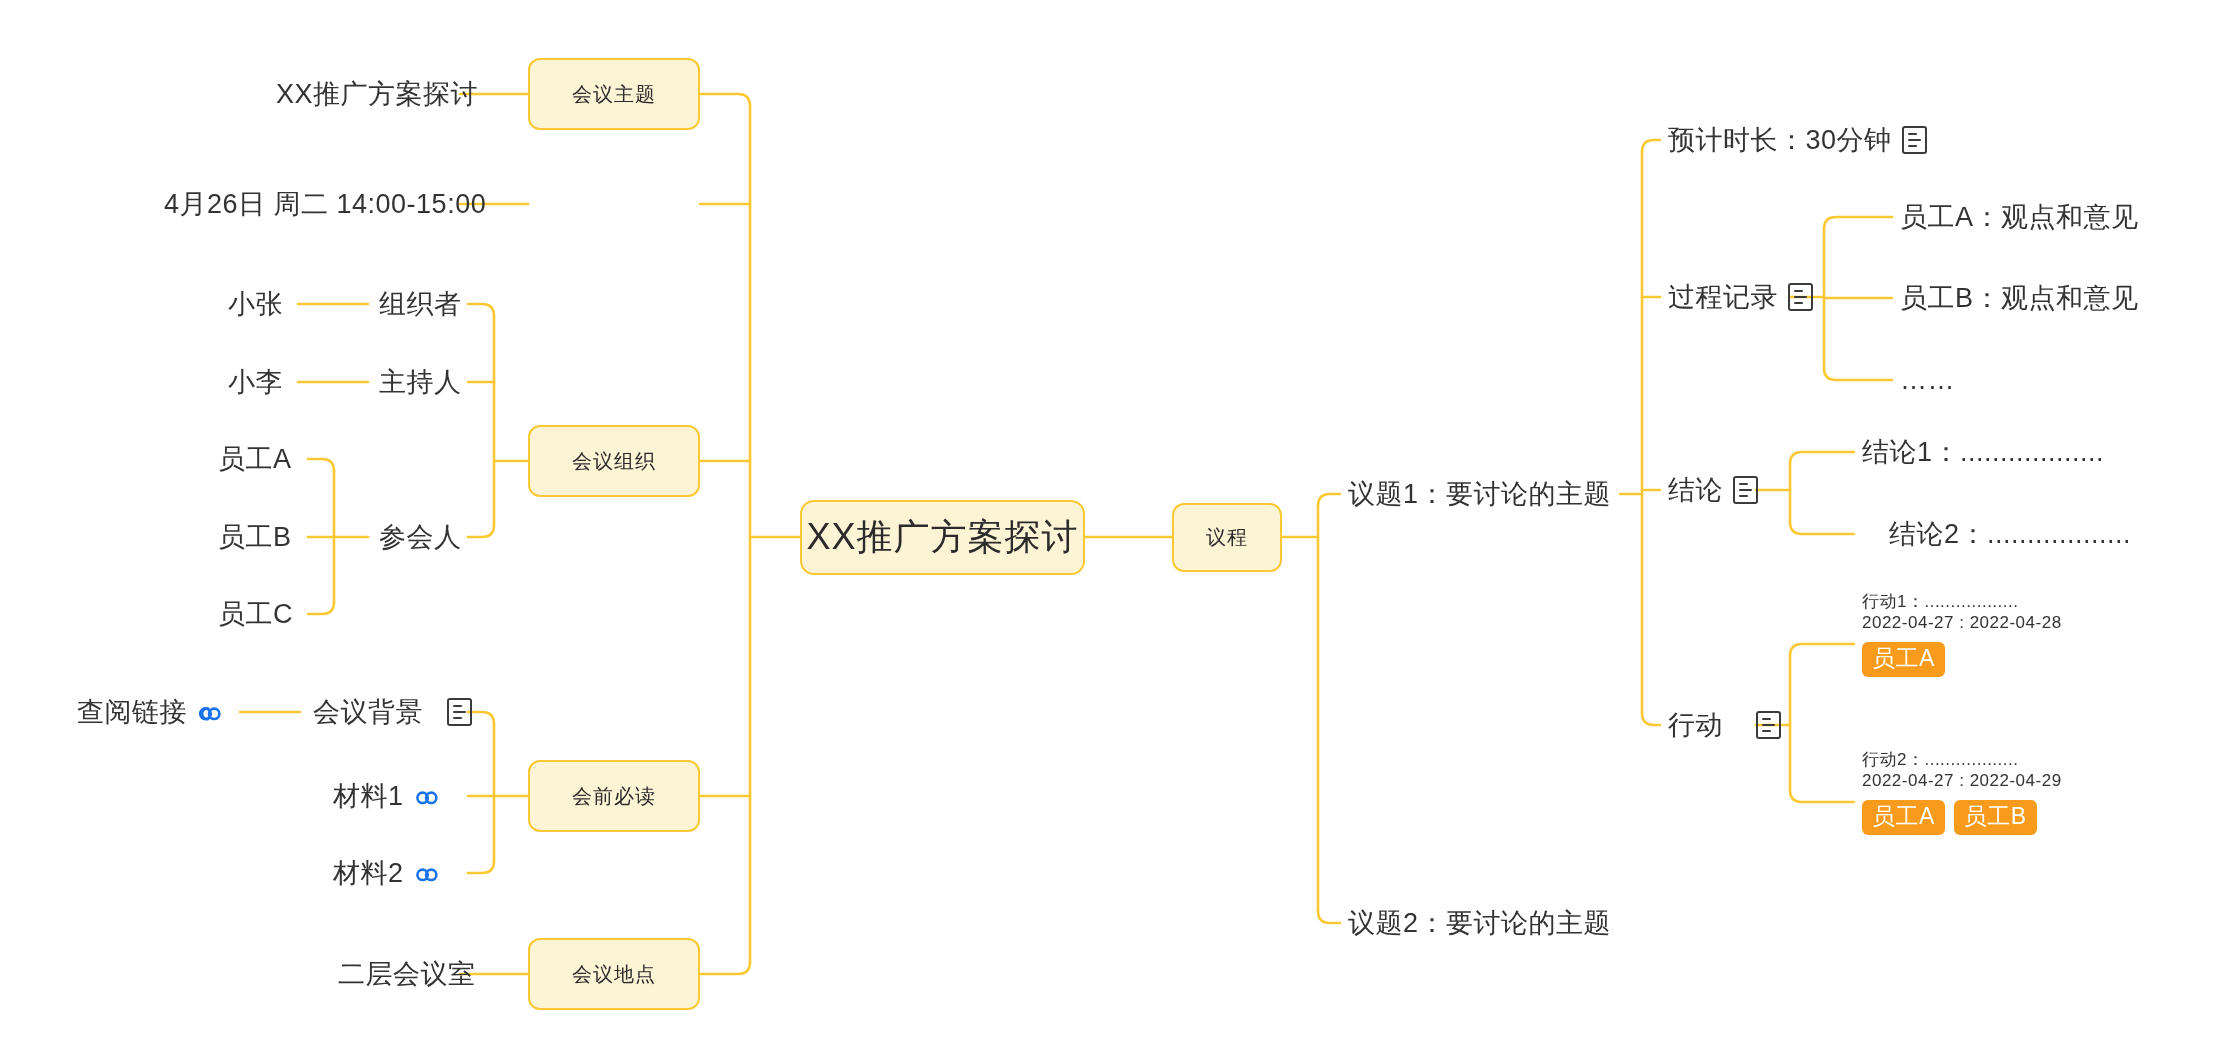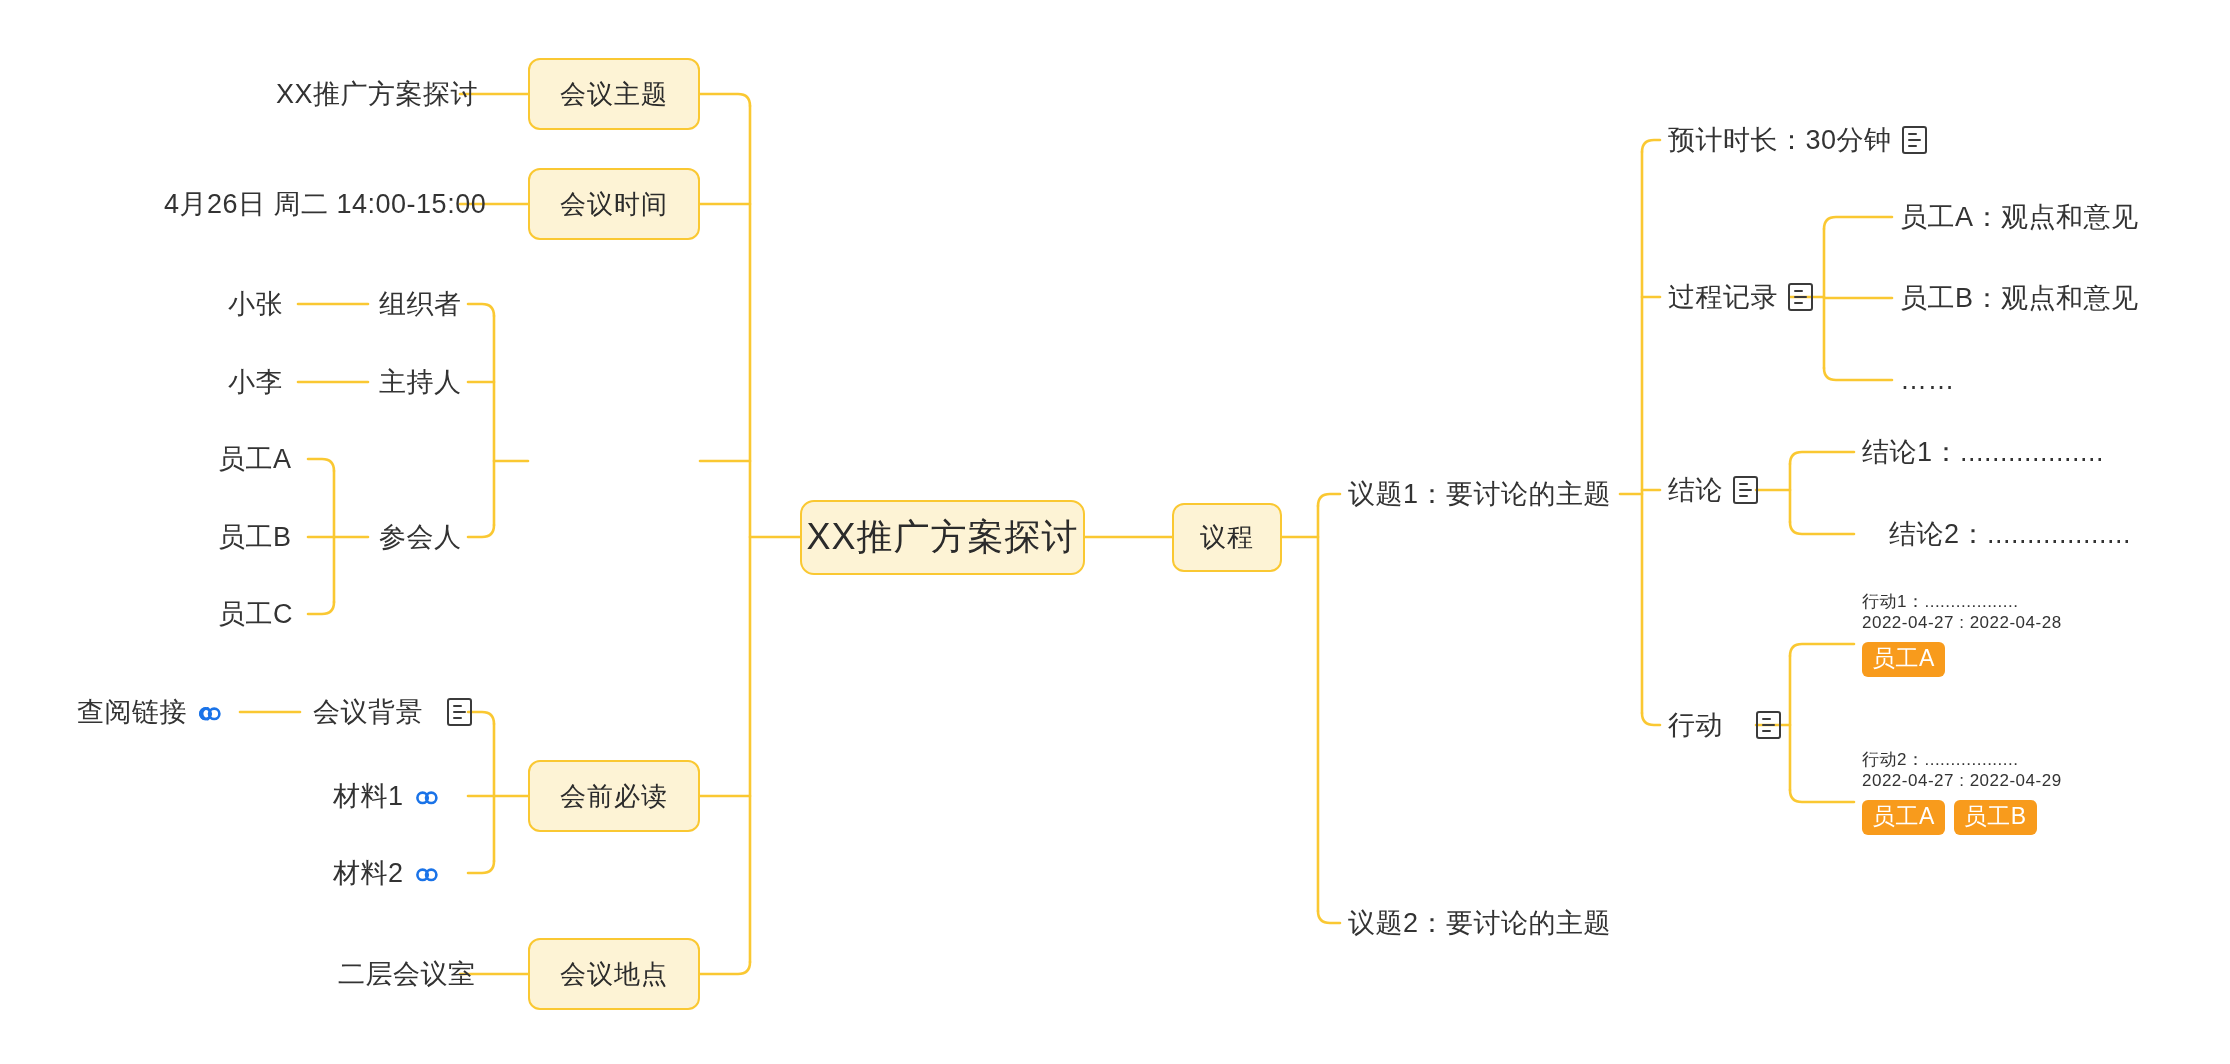--- a/index.html
+++ b/index.html
@@ -35,21 +35,21 @@
     align-items: center;
     white-space: nowrap;
     color: #2b2b2b;
   }
 
   .boxnode {
     background: #FDF3D5;
     border: 2px solid #FAC832;
     border-radius: 12px;
     justify-content: center;
-    font-size: 26px;
+    font-size: 20px;
     letter-spacing: 1px;
   }
   .boxnode.root {
     font-size: 36px;
     border-radius: 14px;
   }
 
   .plain {
     font-size: 27px;
     color: #333333;
@@ -181,27 +181,27 @@
     <span>XX推广方案探讨</span>
   </div>
 
   <div class="node boxnode" style="left:528px; top:58px; width:172px; height:72px;">
     <span>会议主题</span>
   </div>
   <div class="node plain" style="left:276px; top:77px; height:34px;">
     <span>XX推广方案探讨</span>
   </div>
 
-  <div class="node boxnode" style="left:528px; top:168px; width:172px; height:72px;">
-    <span>会议时间</span>
-  </div>
   <div class="node plain" style="left:164px; top:187px; height:34px;">
     <span>4月26日 周二 14:00-15:00</span>
   </div>
 
+  <div class="node boxnode" style="left:528px; top:425px; width:172px; height:72px;">
+    <span>会议组织</span>
+  </div>
 
   <div class="node plain" style="left:379px; top:287px; height:34px;">
     <span>组织者</span>
   </div>
   <div class="node plain" style="left:228px; top:287px; height:34px;">
     <span>小张</span>
   </div>
 
   <div class="node plain" style="left:379px; top:365px; height:34px;">
     <span>主持人</span>

